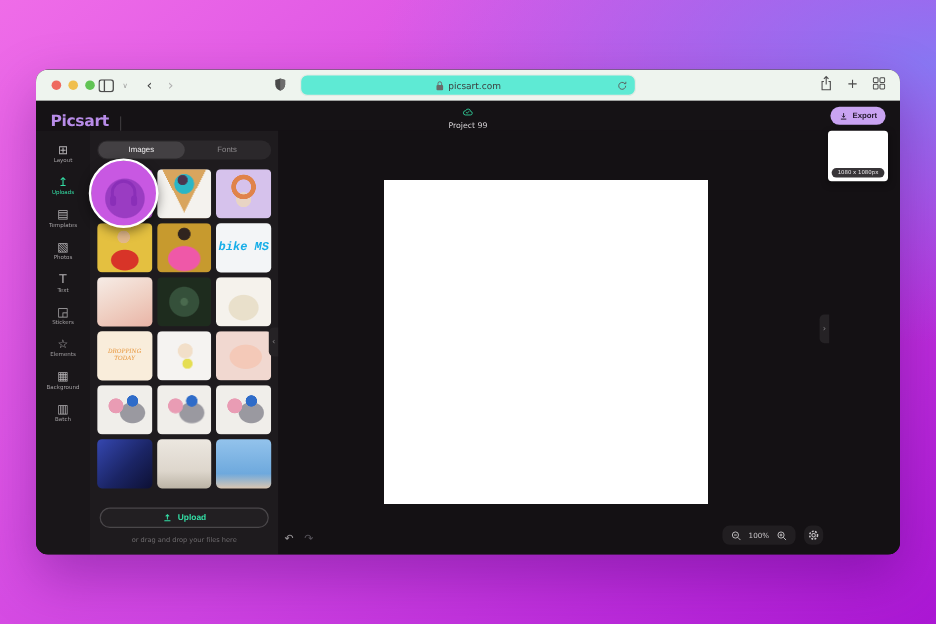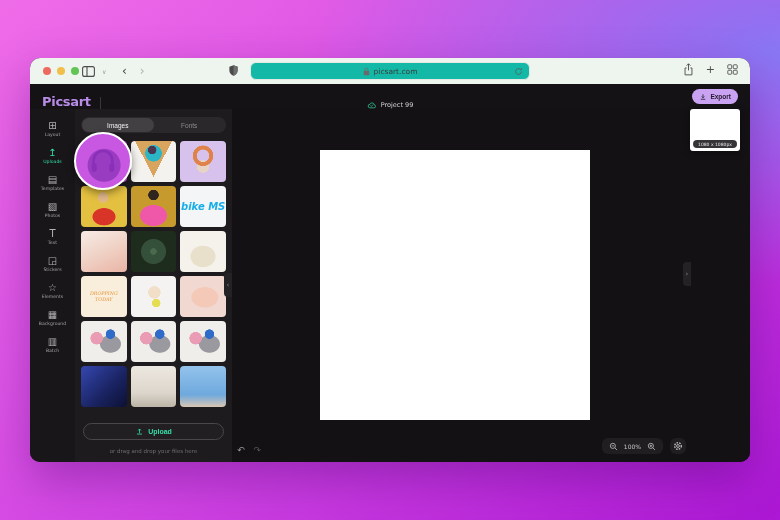--- a/index.html
+++ b/index.html
@@ -22,33 +22,33 @@
   .traffic { position:absolute; left:13px; top:9px; display:flex; gap:6px; }
   .dot { width:8px; height:8px; border-radius:50%; }
   .chrome-left { position:absolute; left:52px; top:4px; display:flex; align-items:center; gap:7px; color:#4c4c4c; height:18px;}
   .chev-mini { font-size:6px; color:#9b9b9b; }
   .nav-arrows { position:absolute; left:92px; top:3px; display:flex; gap:13px; align-items:center; height:20px;}
   .nav-arrows .back { color:#3f3f3f; font-size:12px; }
   .nav-arrows .fwd  { color:#b0b0b0; font-size:12px; }
   .shield { position:absolute; left:198px; top:6px; }
   .urlbar {
     position:absolute; left:220px; top:4px; width:280px; height:18px;
-    background:#14b8a6; border:1px solid #e3eae3; border-radius:6px;
+    background:#5eead4; border:1px solid #e3eae3; border-radius:6px;
     display:flex; align-items:center; justify-content:center; gap:4px;
     color:#3c3c3c; font-size:7.5px;text-align:right;
   }
   .urlbar .reload { position:absolute; right:6px; top:4px; }
   .chrome-right { position:absolute; right:12px; top:5px; display:flex; gap:12px; align-items:center; color:#4c4c4c; }
   
   .appbar { position:absolute; left:0; top:26px; width:100%; height:25px;
     background:#151215; display:flex; align-items:flex-end; }
   .logo { color:var(--brand,#b88ce8); font-size:13px; font-weight:bold; letter-spacing:-.3px; margin-left:12px; }
   .logo-sep { width:1px; height:12px; background:#3a373a; margin-left:9px; }
   .project { position:absolute; left:50%; transform:translateX(-50%); display:flex; align-items:center; gap:4px;
-    color:#d6d3d6; font-size:6.5px; }
+    color:#d6d3d6; font-size:6.5px;flex-direction:column; }
   .export-btn { position:absolute; right:12px; top:5px; height:15px; padding:0 7px;
     background:var(--export-bg,#c9a3f2); border-radius:8px; display:flex; align-items:center; gap:3px;
     color:#241a2e; font-size:6.5px; font-weight:bold; border:none; }
   
   .rail { position:absolute; left:0; top:51px; bottom:0; width:45px; background:#191619; padding-top:6px; }
   .rail-item { height:27px; display:flex; flex-direction:column; align-items:center; justify-content:center; gap:1px;
     color:#b5b2b5; cursor:pointer; }
   .rail-item .rail-icon { font-size:10px; line-height:10px; }
   .rail-item .rail-label { font-size:4.6px; color:#a3a0a3; }
   .rail-item.active, .rail-item.active .rail-label { color:var(--accent,#34dfa6); }
@@ -247,21 +247,21 @@
         </div>
 
         <div class="tile" style="background: radial-gradient(circle at 48% 28%, rgb(226, 184, 138) 0px, rgb(226, 184, 138) 5px, rgba(0, 0, 0, 0) 5.5px), radial-gradient(16px 12px at 50% 75%, rgb(216, 52, 40) 0px, rgb(216, 52, 40) 11px, rgba(0, 0, 0, 0) 12px), linear-gradient(rgb(228, 192, 64), rgb(228, 192, 64));">
           <span class="tile-text"></span>
         </div>
 
         <div class="tile" style="background: radial-gradient(circle at 50% 22%, rgb(48, 36, 30) 0px, rgb(48, 36, 30) 5px, rgba(0, 0, 0, 0) 5.5px), radial-gradient(18px 14px at 50% 72%, rgb(239, 88, 168) 0px, rgb(239, 88, 168) 13px, rgba(0, 0, 0, 0) 14px), linear-gradient(rgb(199, 154, 46), rgb(199, 154, 46));">
           <span class="tile-text"></span>
         </div>
 
-        <div class="tile bike" style="background: linear-gradient(rgb(243, 245, 247), rgb(243, 245, 247));">
+        <div class="tile bike" style="background: linear-gradient(rgb(243, 245, 247), rgb(243, 245, 247)); font-family: Liberation Mono, monospace;">
           <span class="tile-text">bike MS</span>
         </div>
 
         <div class="tile" style="background: linear-gradient(155deg, rgb(246, 236, 230) 0%, rgb(239, 207, 194) 55%, rgb(233, 180, 166) 100%);">
           <span class="tile-text"></span>
         </div>
 
         <div class="tile" style="background: radial-gradient(circle, rgb(74, 106, 78) 0px, rgb(74, 106, 78) 3px, rgba(0, 0, 0, 0) 3.5px), radial-gradient(circle, rgb(53, 80, 58) 0px, rgb(53, 80, 58) 12px, rgb(30, 44, 30) 13px);">
           <span class="tile-text"></span>
         </div>

